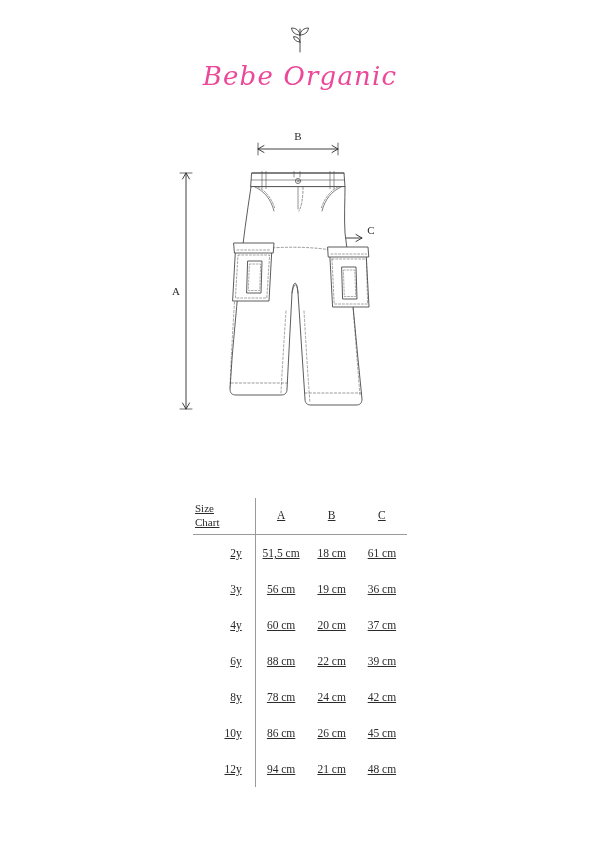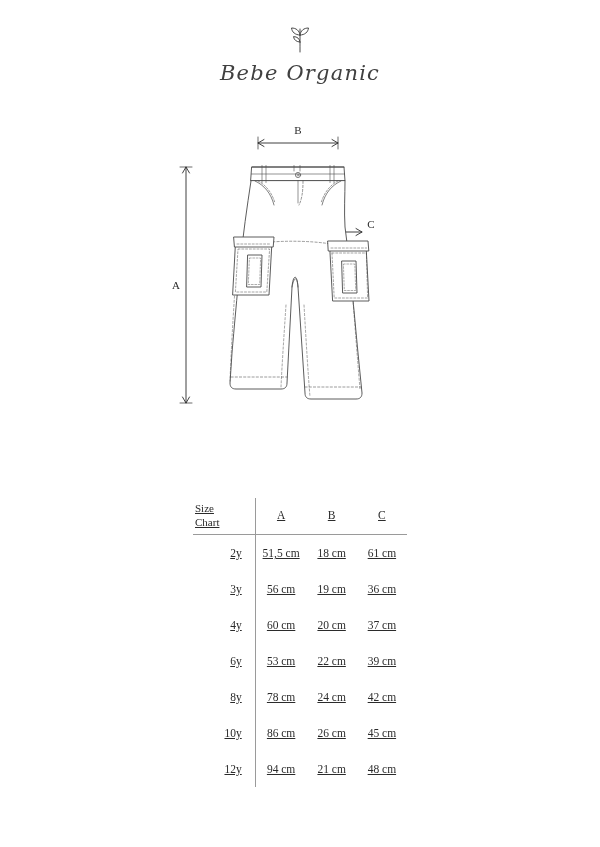--- a/index.html
+++ b/index.html
@@ -23,24 +23,24 @@
     text-align: center;
   }
   .brand-mark {
     display: block;
     margin: 0 auto 6px auto;
     width: 34px;
     height: 34px;
   }
   .brand-name {
     font-family: "DejaVu Serif", serif;
-    font-size: 21px;
+    font-size: 26px;
     font-style: italic;
     letter-spacing: 1.2px;
-    color: #404040;
+    color: #ec4899;
     line-height: 1.1;
     margin: 2px 0 10px 0;
     font-weight: 400;
   }
   .brand-tagline {
     font-family: "Liberation Sans", sans-serif;
     font-size: 8.5px;
     letter-spacing: 2.6px;
     color: #6f6f6f;
     text-transform: uppercase;
@@ -265,21 +265,21 @@
         <td>36 cm</td>
       </tr>
       <tr>
         <td class="size-label vrule">4y</td>
         <td>60 cm</td>
         <td>20 cm</td>
         <td>37 cm</td>
       </tr>
       <tr>
         <td class="size-label vrule">6y</td>
-        <td>53 cm</td>
+        <td>88 cm</td>
         <td>22 cm</td>
         <td>39 cm</td>
       </tr>
       <tr>
         <td class="size-label vrule">8y</td>
         <td>78 cm</td>
         <td>24 cm</td>
         <td>42 cm</td>
       </tr>
       <tr>

